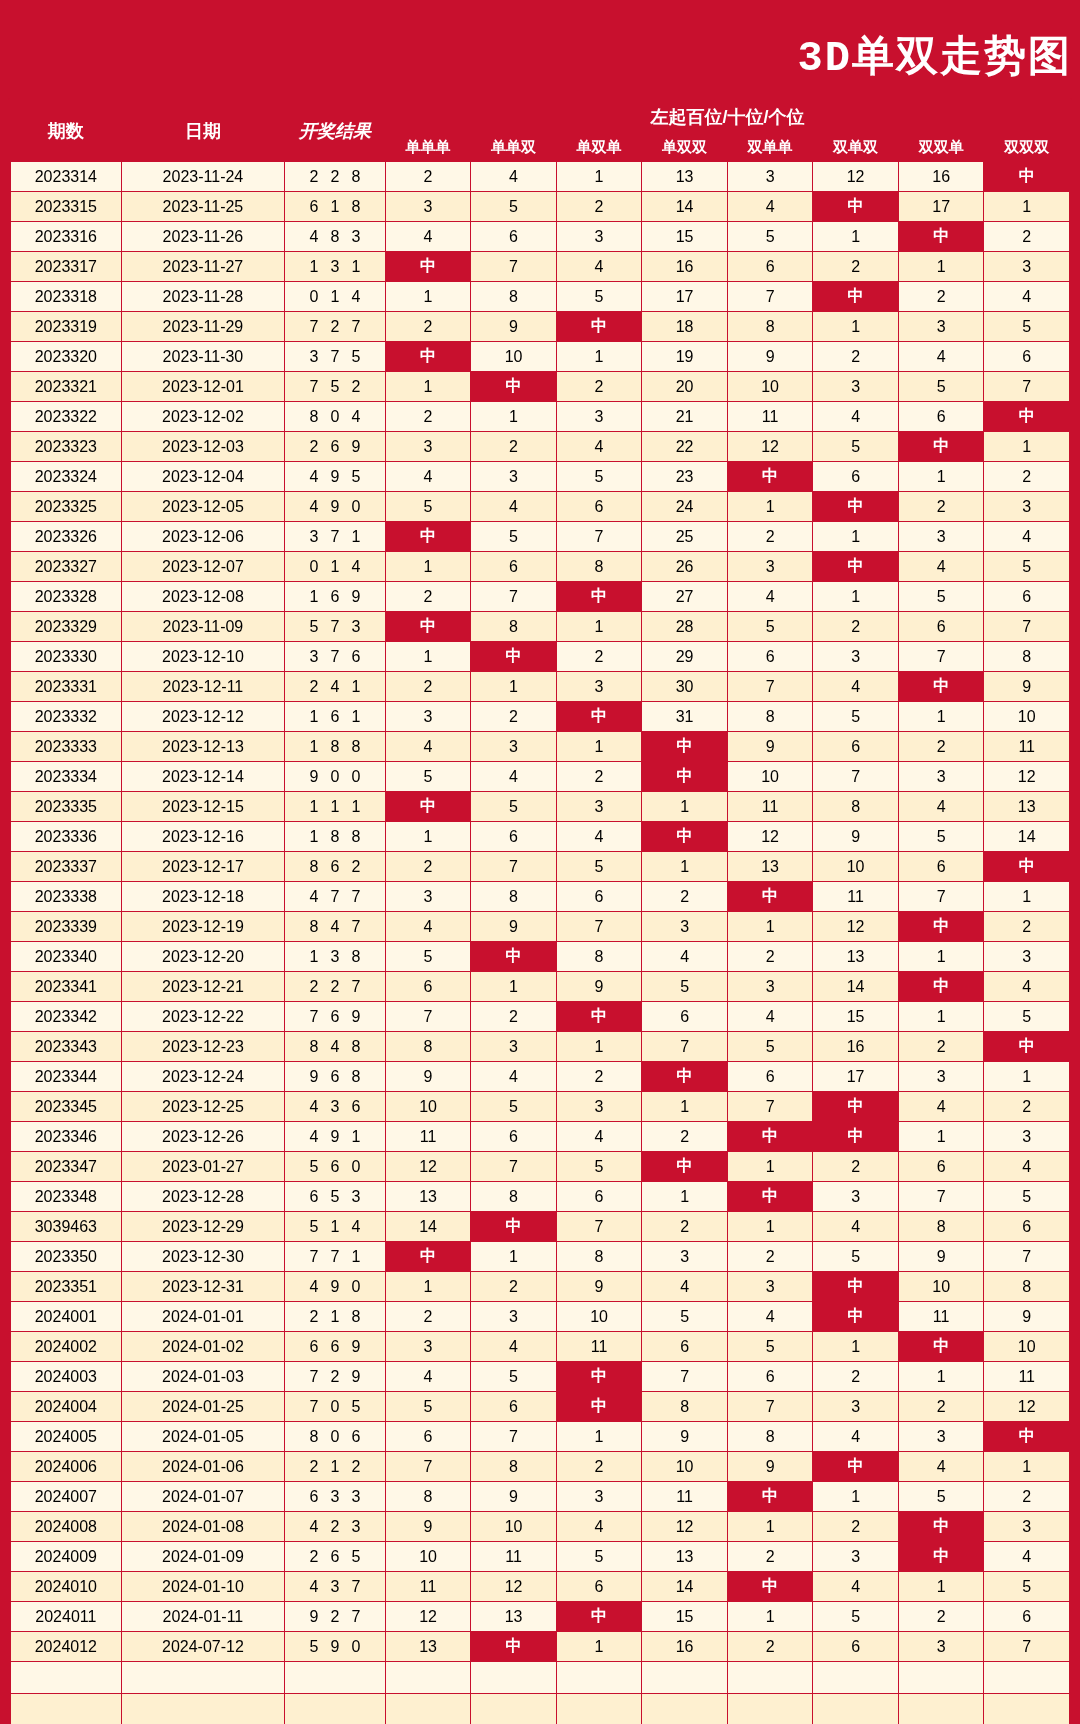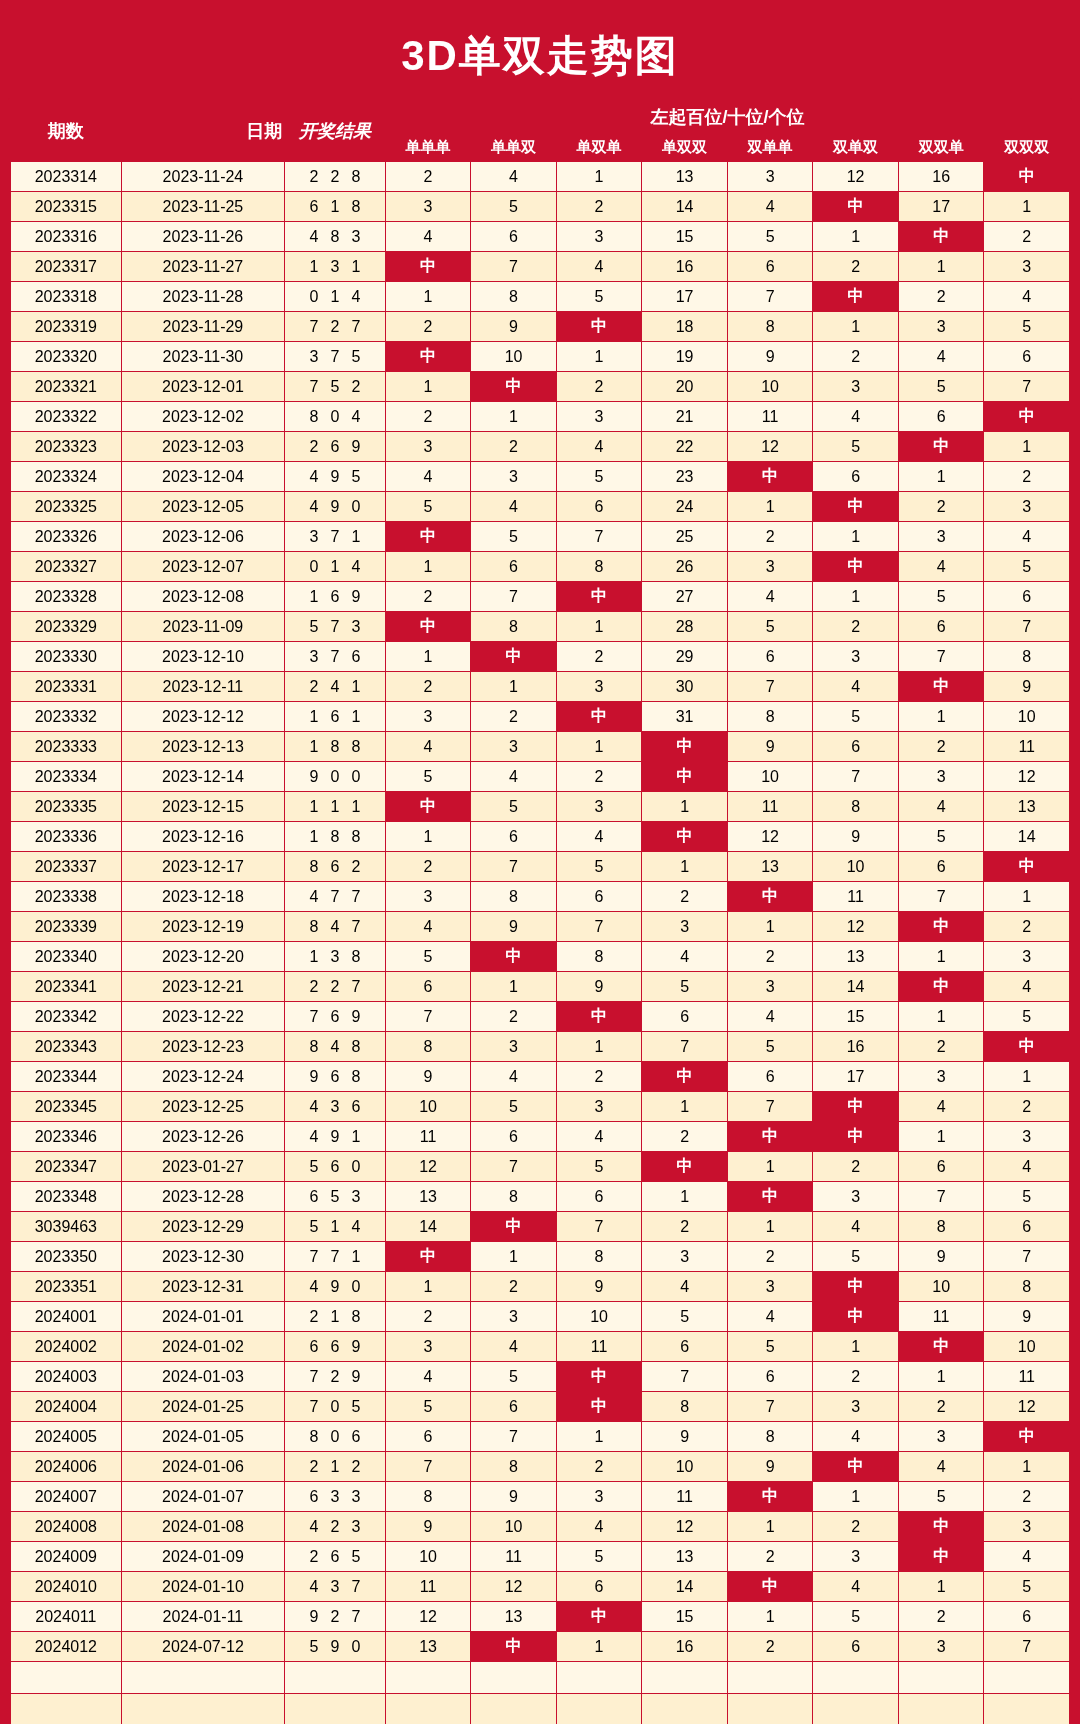--- a/index.html
+++ b/index.html
@@ -10,23 +10,24 @@
       min-height: 1724px;
     }
     .page-wrapper {
       background: #c8102e;
       padding: 10px 8px 20px 8px;
     }
     .main-title {
       color: #fff;
       font-size: 42px;
       font-weight: bold;
-      text-align: center;
+      text-align: right;
       padding: 18px 0 14px 0;
       letter-spacing: 2px;
+      font-family: Liberation Mono, monospace;
     }
     .table-container {
       background: #fff8e7;
       border: 2px solid #c8102e;
       border-radius: 2px;
     }
     table {
       width: 100%;
       border-collapse: collapse;
       font-size: 16px;
@@ -43,21 +44,21 @@
       font-size: 18px;
       font-weight: bold;
     }
     .header-row-2 th {
       background: #c8102e;
       color: #fff;
       font-size: 15px;
       font-weight: bold;
     }
     .col-qishu { width: 88px; }
-    .col-riqi { width: 130px; text-align: right; }
+    .col-riqi { width: 130px; }
     .col-kaijang { width: 80px; font-style: italic; }
     .col-data { width: 68px; }
     .zhong-cell {
       background: #c8102e !important;
       color: #fff !important;
       font-weight: bold;
     }
     tr:nth-child(even) td {
       background: #fef0d0;
     }

